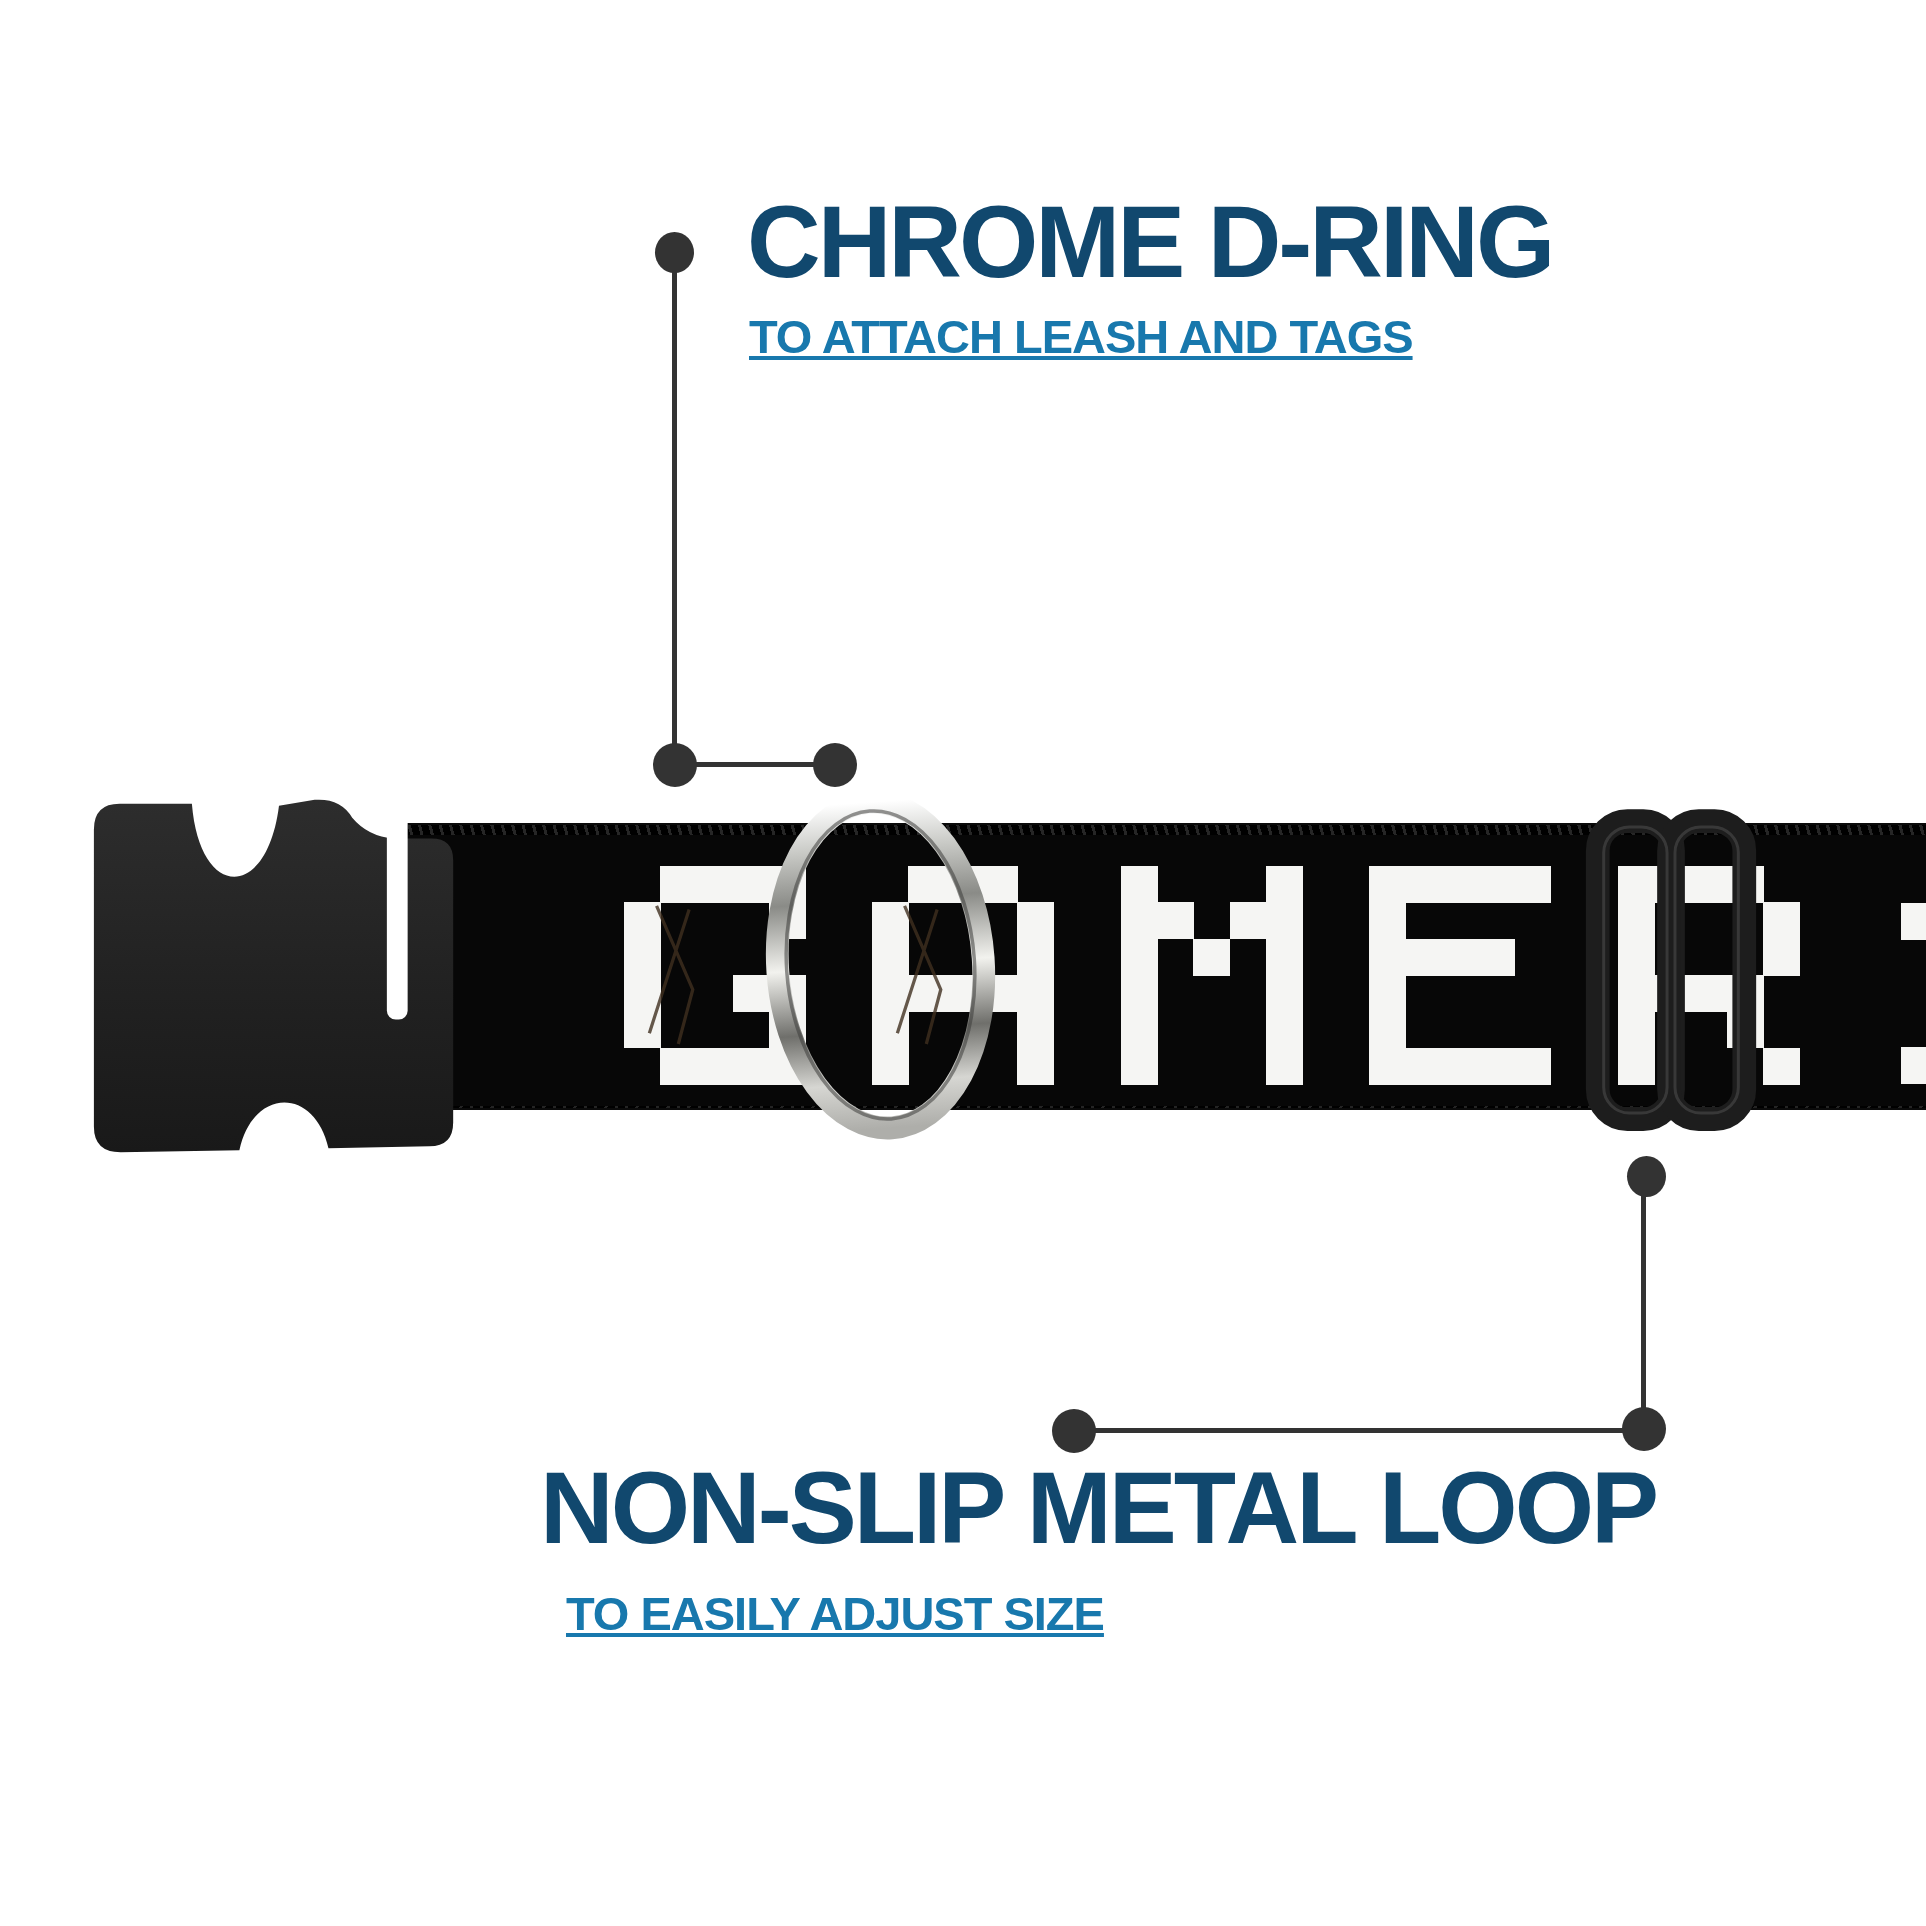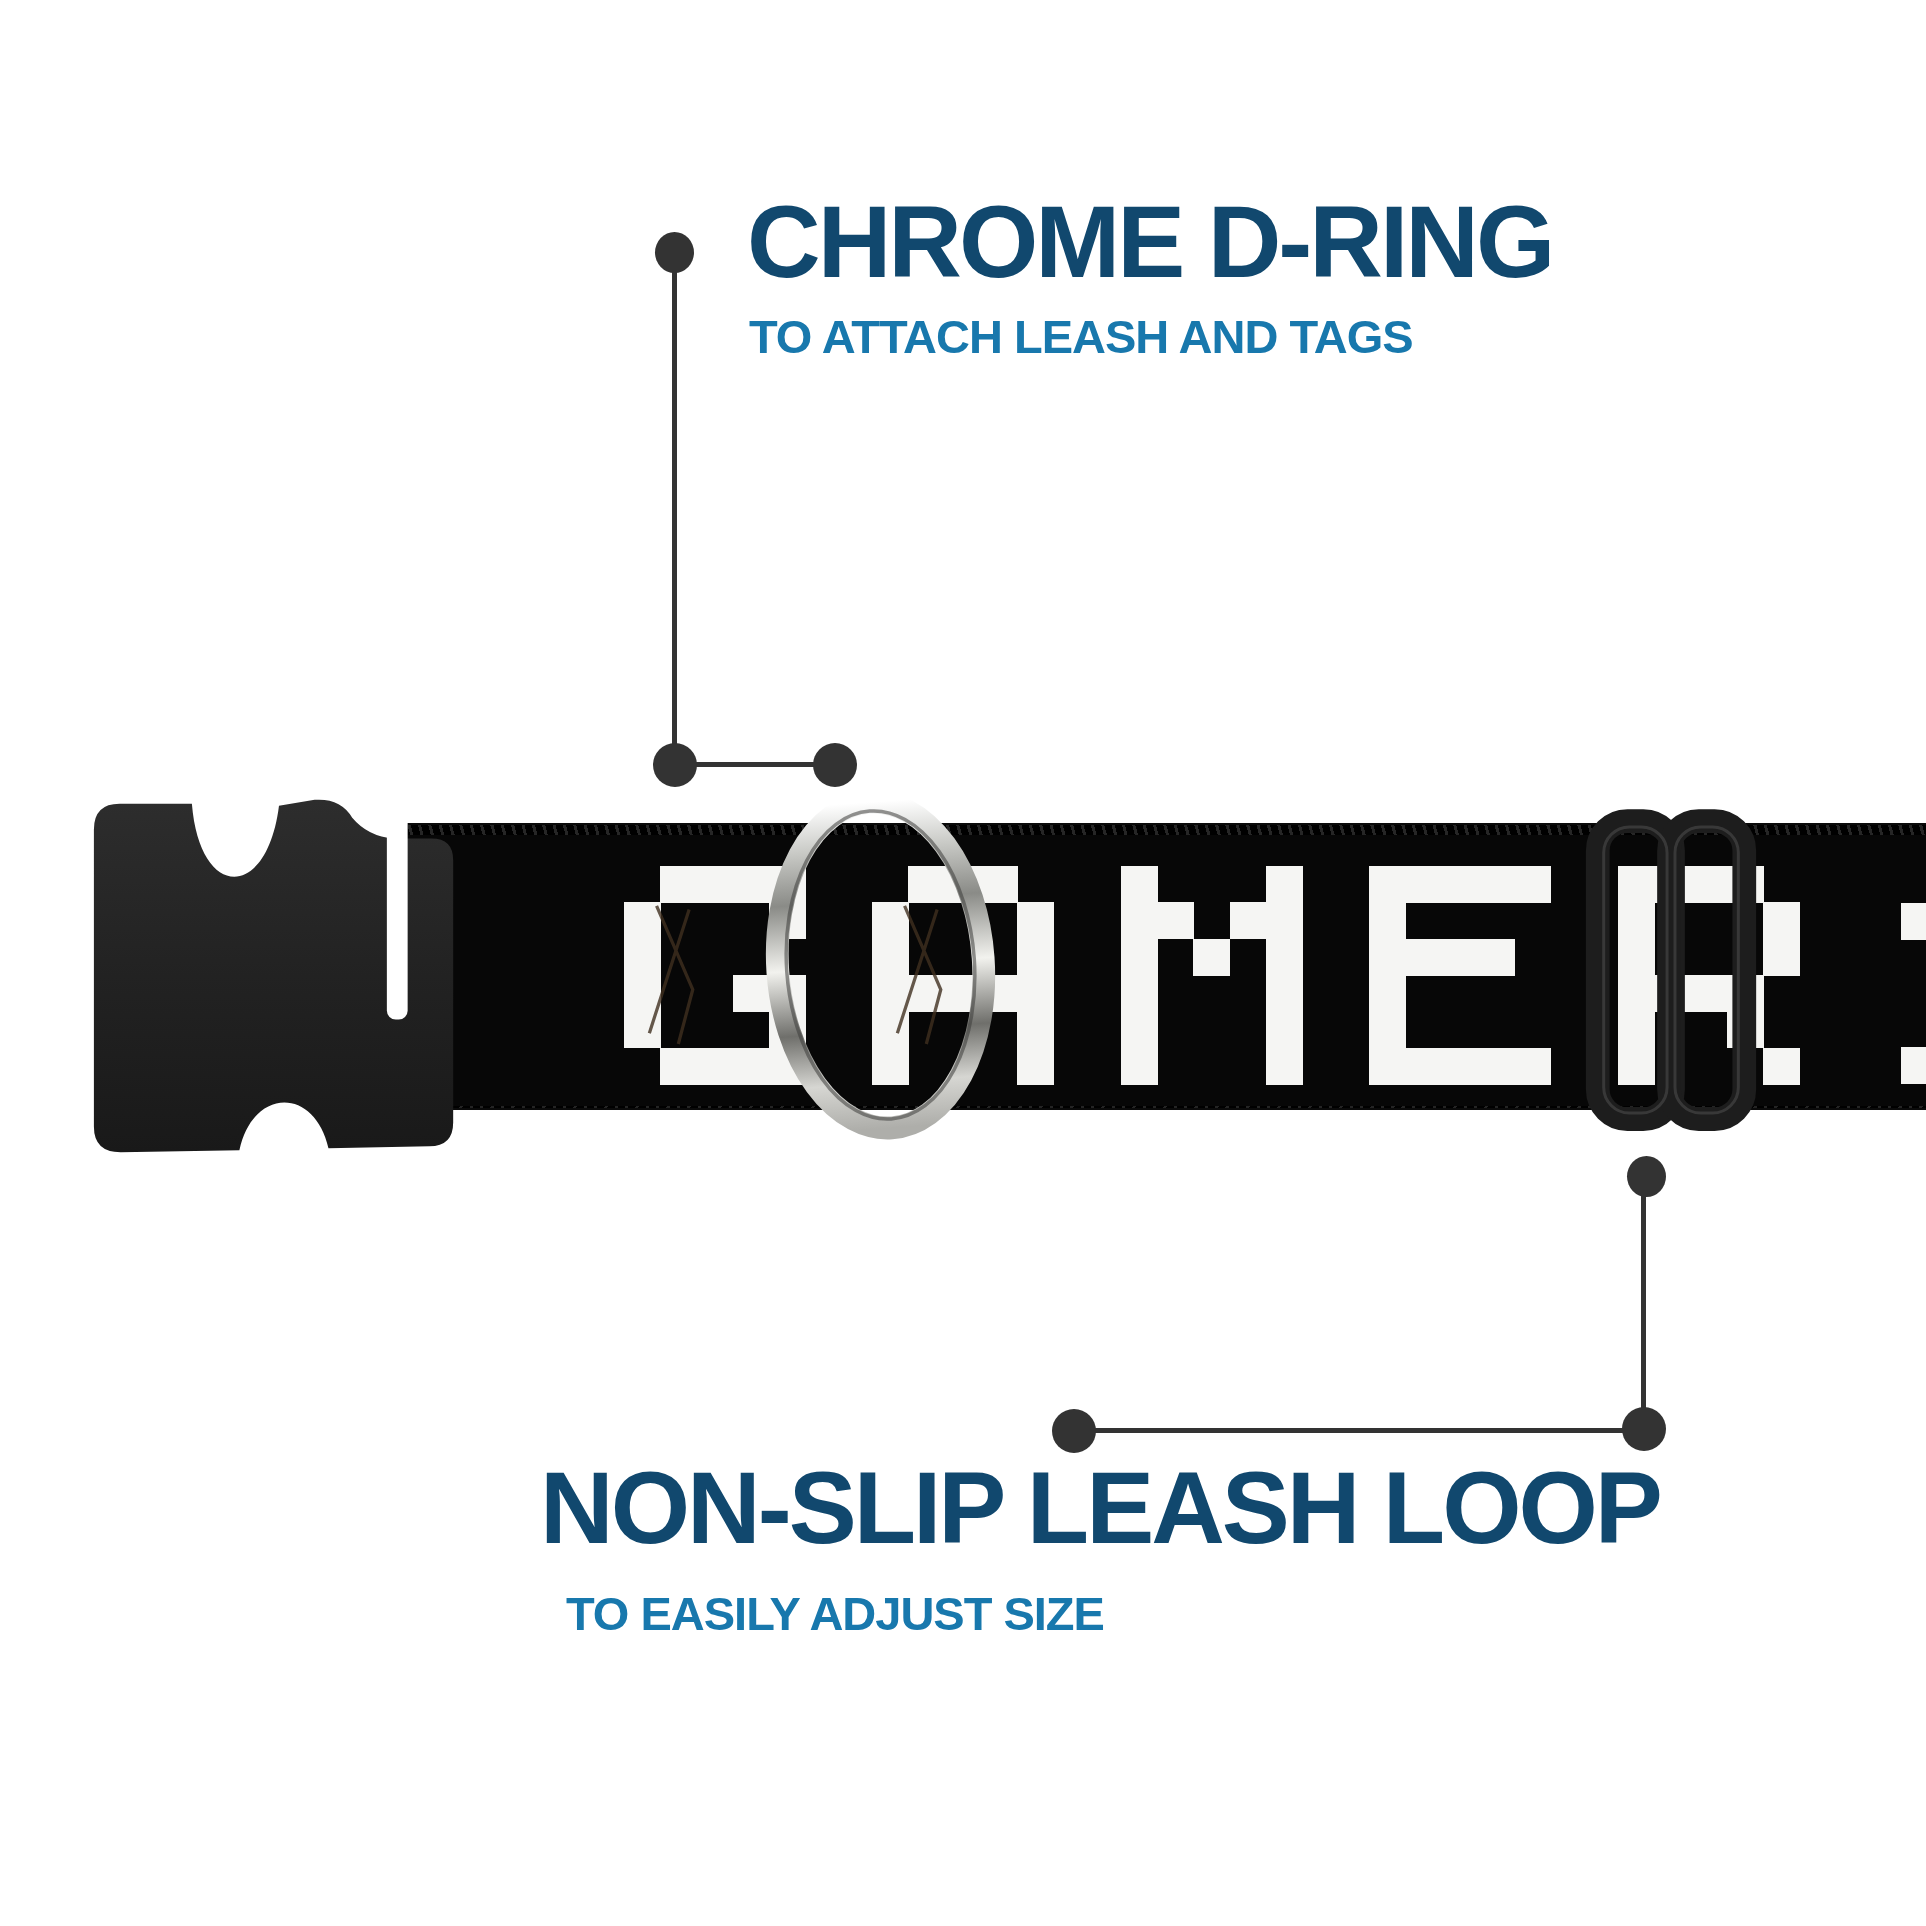--- a/index.html
+++ b/index.html
@@ -10,21 +10,21 @@
   }
   .abs{position:absolute;}
 
   
   .callout-title{
     font-weight:bold;font-size:102px;line-height:1;
     color:var(--c-title,#11486e);letter-spacing:-3px;white-space:nowrap;
   }
   .callout-sub{
     font-weight:bold;font-size:47px;line-height:1;
-    color:var(--c-subtitle,#1878ad);letter-spacing:-1px;white-space:nowrap;
+    color:var(--c-subtitle,#1878ad);letter-spacing:-1px;white-space:nowrap;text-decoration:underline;
   }
   #dring-title{left:747px;top:191px;}
   #dring-sub{left:749px;top:313px;}
   #loop-title{left:540px;top:1457px;}
   #loop-sub{left:566px;top:1590px;text-align:center;}
 
   
   .dot{background:var(--c-callout,#333);border-radius:50%;}
   .line{background:var(--c-callout,#333);}
   #c1-top-dot{left:655px;top:232px;width:39px;height:41px;}
@@ -224,15 +224,15 @@
 <div class="abs line" id="c1-hline"></div>
 <div class="abs dot" id="c1-end-dot"></div>
 <div class="abs callout-title" id="dring-title">CHROME D-RING</div>
 <div class="abs callout-sub" id="dring-sub">TO ATTACH LEASH AND TAGS</div>
 
 <div class="abs dot" id="c2-top-dot"></div>
 <div class="abs line" id="c2-vline"></div>
 <div class="abs dot" id="c2-j-dot"></div>
 <div class="abs line" id="c2-hline"></div>
 <div class="abs dot" id="c2-left-dot"></div>
-<div class="abs callout-title" id="loop-title">NON-SLIP LEASH LOOP</div>
+<div class="abs callout-title" id="loop-title">NON-SLIP METAL LOOP</div>
 <div class="abs callout-sub" id="loop-sub">TO EASILY ADJUST SIZE</div>
 
 
 </body></html>

